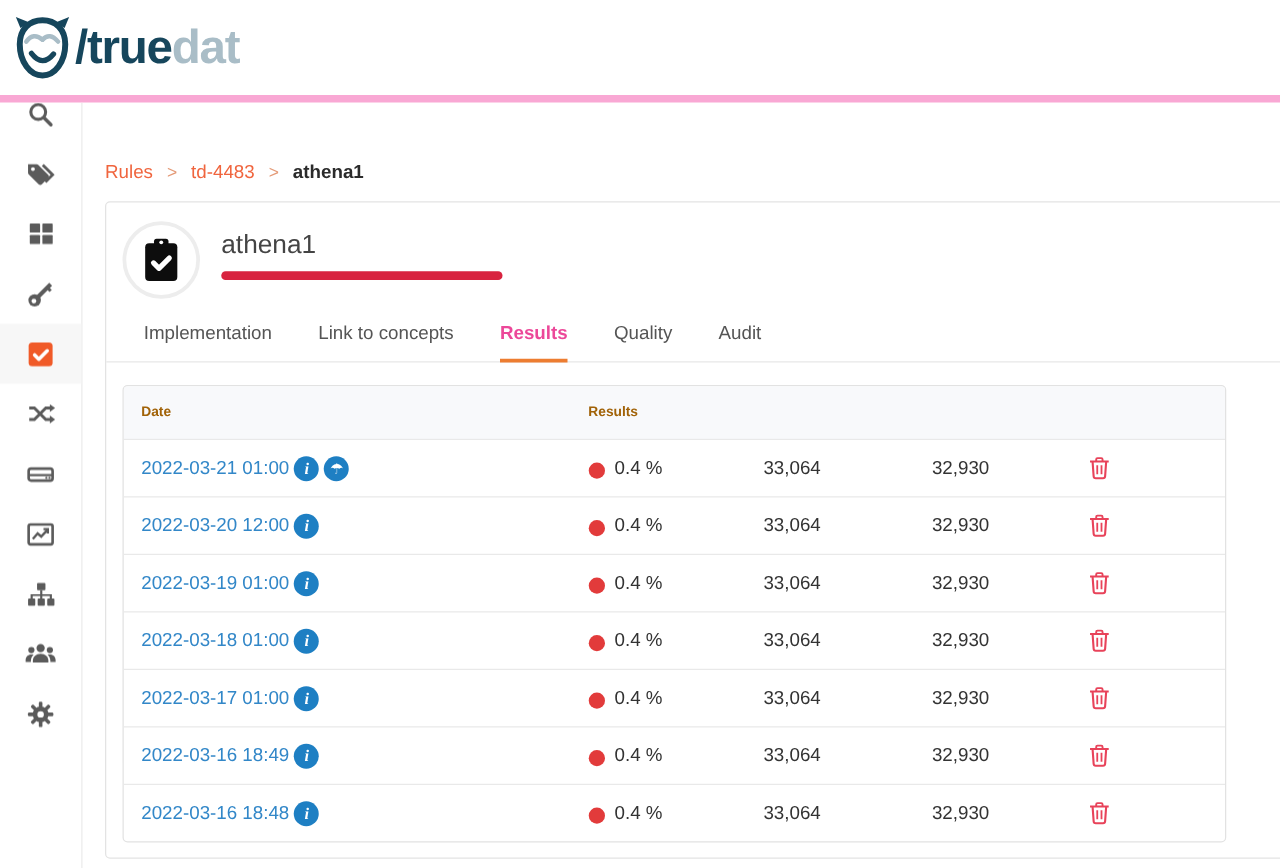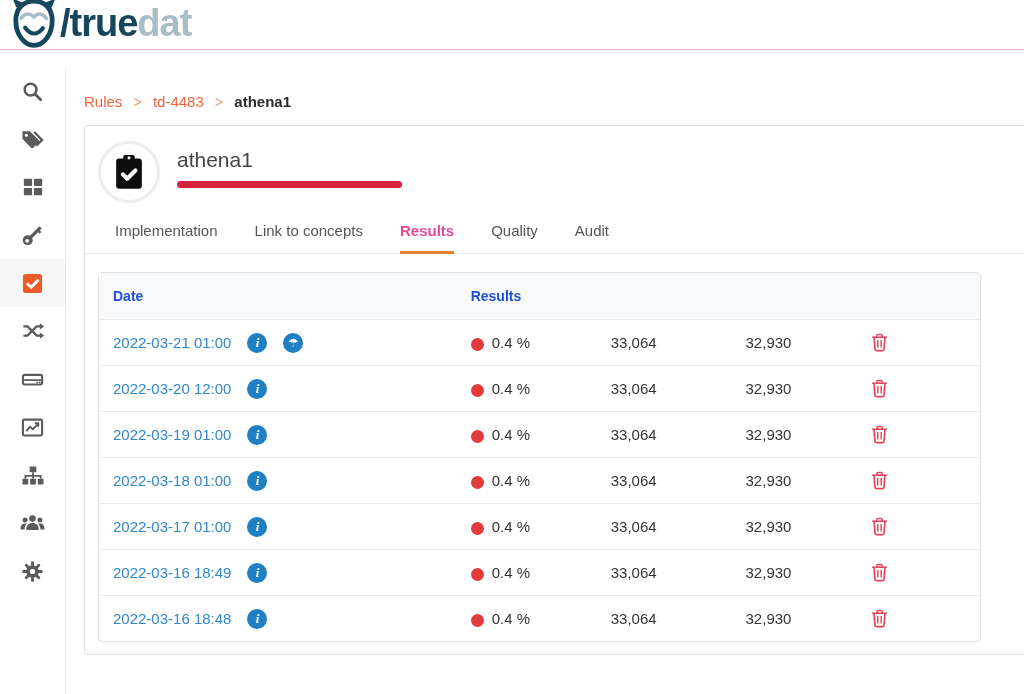--- a/index.html
+++ b/index.html
@@ -19,40 +19,40 @@
     --border:#e3e3e3;
   }
   *{box-sizing:border-box;}
   html,body{margin:0;padding:0;}
   body{
     width:1024px;height:694px;overflow:hidden;background:#fff;
     font-family:"Liberation Sans",sans-serif;color:var(--text);
   }
   
   .topbar{
-    position:fixed;top:0;left:0;right:0;height:50px;background:#fff;
-    border-bottom:1px solid #f9a8d4;display:flex;align-items:flex-end;
+    position:fixed;top:0;left:0;right:0;height:82px;background:#fff;
+    border-bottom:6px solid #f9a8d4;display:flex;align-items:center;
     padding-left:10px;z-index:30;
   }
   .logo{display:flex;align-items:center;gap:2px;}
   .logo-text{font-size:38px;font-weight:bold;letter-spacing:-1px;line-height:1;}
   .logo-dark{color:var(--navy);}
   .logo-light{color:var(--navy-light);}
   
   .sidebar{
     position:fixed;left:0;top:66px;bottom:0;width:66px;background:#fff;
     border-right:1px solid #ececec;z-index:20;padding-top:1px;
   }
   .side-item{
     height:48px;display:flex;align-items:center;justify-content:center;cursor:pointer;
   }
   .side-item.active{background:#f7f7f7;}
   .side-item svg{display:block;}
   
-  .main{margin-left:66px;padding-top:66px;}
+  .main{margin-left:66px;padding-top:102px;}
   .breadcrumb{padding:27px 0 0 18px;font-size:15px;}
   .breadcrumb a{color:var(--link-orange);text-decoration:none;cursor:pointer;}
   .crumb-sep{color:var(--sep-orange);margin:0 7px;font-size:14px;}
   .crumb-current{font-weight:bold;color:#2b2b2b;}
   
   .card{
     margin:15px -8px 0 18px;background:#fff;border:1px solid var(--border);
     border-radius:4px;padding-bottom:12px;
   }
   .card-head{display:flex;align-items:flex-start;padding:15px 0 0 13px;}
@@ -72,24 +72,24 @@
   }
   .tab.active{font-weight:bold;color:#ec4899;border-bottom-color:var(--tab-underline);}
   
   .rtable{
     margin:18px 50px 0 13px;border:1px solid #e2e2e2;border-radius:4px;overflow:hidden;
   }
   .trow{
     display:grid;grid-template-columns:40.6% 15.9% 15.3% 14.2% auto;align-items:center;
   }
   .thead{background:#f8f9fb;}
-  .thead .cell{font-weight:bold;font-size:14px;color:#1d4ed8;padding:15px 14px;}
+  .thead .cell{font-weight:bold;font-size:11px;color:#a16207;padding:15px 14px;}
   .tbody .trow{border-top:1px solid #e9e9e9;}
   .cell{padding:13px 14px;font-size:15px;color:#333;}
-  .date-cell{display:flex;align-items:center;gap:16px;padding-top:11px;padding-bottom:11px;}
+  .date-cell{display:flex;align-items:center;gap:4px;padding-top:11px;padding-bottom:11px;}
   .date-link{color:var(--link-blue);text-decoration:none;cursor:pointer;white-space:nowrap;}
   .circle-icon{
     width:20px;height:20px;border-radius:50%;background:var(--info-blue);color:#fff;
     display:inline-flex;align-items:center;justify-content:center;cursor:pointer;flex:0 0 auto;
   }
   .info-glyph{font-family:"Liberation Serif",serif;font-weight:bold;font-style:italic;font-size:13px;line-height:1;}
   .umbrella-glyph{font-size:12px;line-height:1;}
   .quality-cell{display:flex;align-items:flex-end;gap:8px;}
   .dot{width:13px;height:13px;border-radius:50%;background:var(--dot-red);flex:0 0 auto;}
   .actions-cell{display:flex;align-items:center;}

